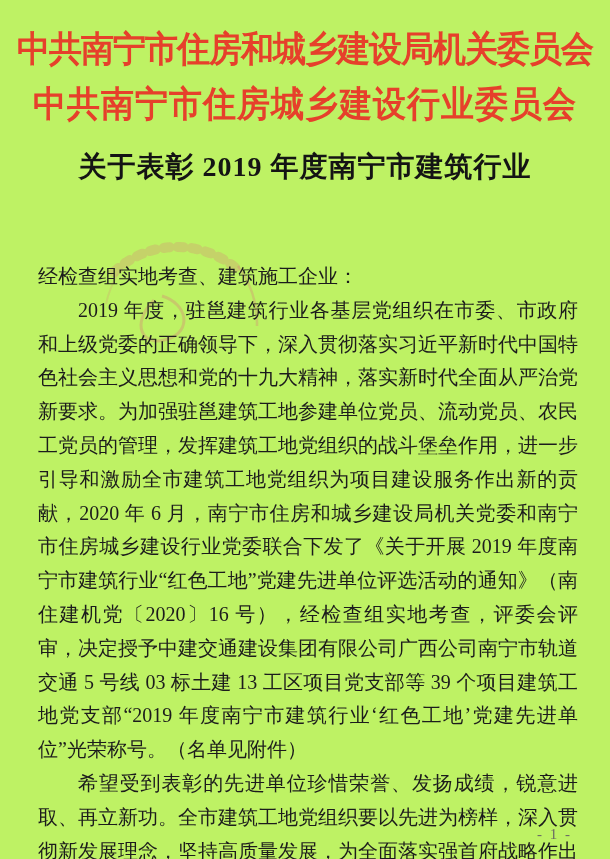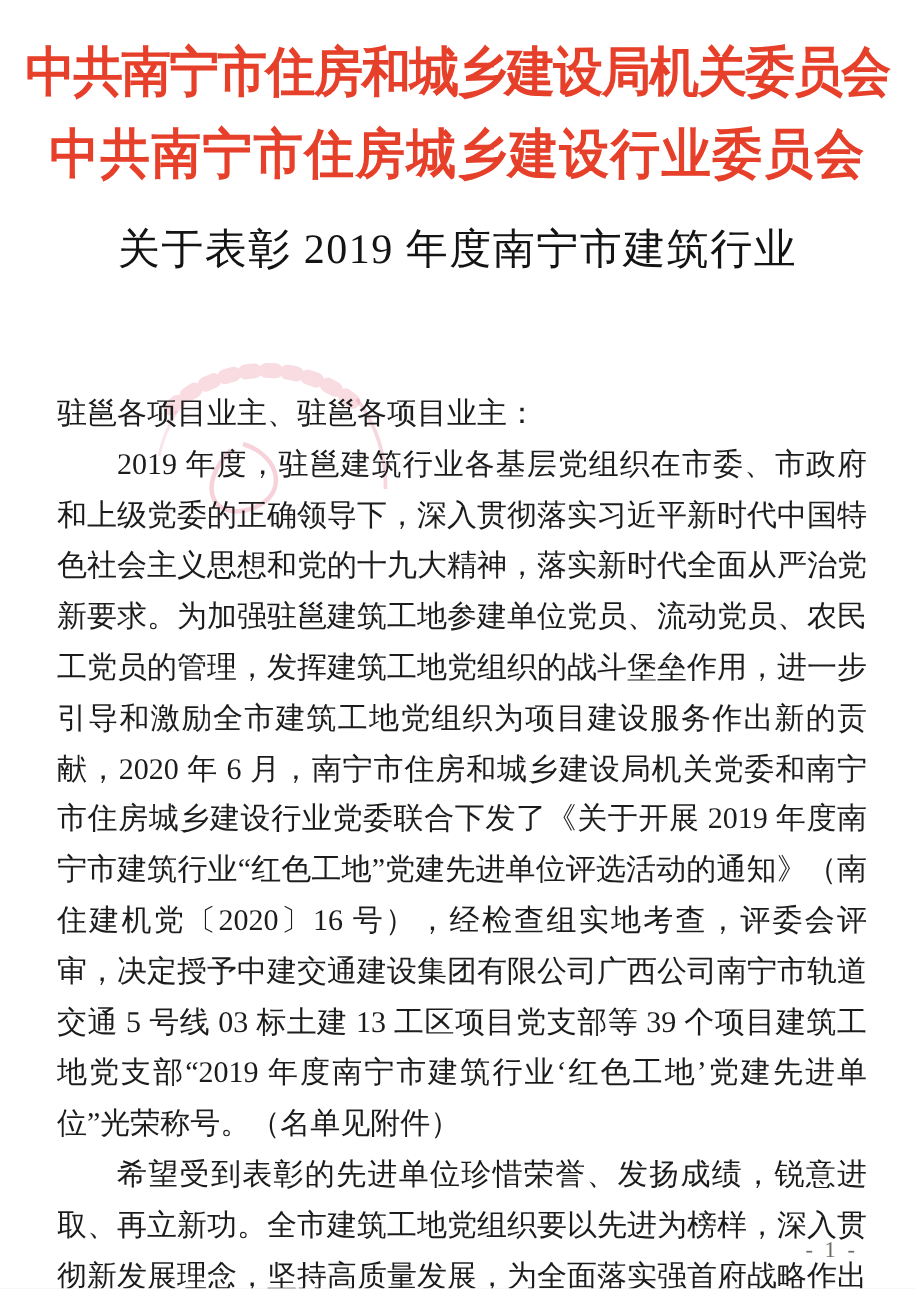--- a/index.html
+++ b/index.html
@@ -4,21 +4,21 @@
 <style>
   html,body{margin:0;padding:0;}
   body{
     font-family:"Liberation Serif","DejaVu Serif",serif;
     background:#e9e9e9;
   }
   .page{
     position:relative;
     width:610px;height:859px;
     margin:0 auto;
-    background:#ffffff;
+    background:#bef264;
     overflow:hidden;
     box-sizing:border-box;
   }
   
   .letterhead{
     position:absolute;top:22px;left:0;right:0;
     text-align:center;
     font-weight:900;
     color:#e6402b;
     line-height:55px;
@@ -31,21 +31,21 @@
   }
   .letterhead .lh2{
     font-size:33px;
     letter-spacing:1px;
     transform:scaleY(1.08);
   }
   
   .doc-title{
     position:absolute;top:148px;left:0;right:0;
     text-align:center;
-    font-weight:normal;
+    font-weight:bold;
     color:#141414;
     font-size:28px;
     line-height:38px;
     letter-spacing:1px;
     z-index:2;
   }
   
   .seal{
     position:absolute;left:92px;top:208px;
     width:180px;height:145px;
@@ -95,20 +95,20 @@
     <path d="M 22 64 A 92 92 0 0 1 146 62" fill="none" stroke="#e0607d" stroke-width="10" stroke-dasharray="6 8" stroke-linecap="round" opacity="0.22"></path>
 
     <path d="M 146 58 A 97 97 0 0 1 165 118" fill="none" stroke="#e0607d" stroke-width="2.5" opacity="0.25"></path>
 
     <path d="M 26 66 A 95 95 0 0 0 14 96" fill="none" stroke="#e0607d" stroke-width="2" opacity="0.16"></path>
 
     <path d="M 62 92 C 38 116, 50 140, 76 131 C 100 123, 96 96, 70 88" fill="none" stroke="#e0607d" stroke-width="3" opacity="0.28"></path>
   </svg>
 
   <div class="body-text">
-    <p>驻邕各项目业主、驻邕各项目业主：</p>
+    <p>经检查组实地考查、建筑施工企业：</p>
     <p class="indent">2019 年度，驻邕建筑行业各基层党组织在市委、市政府和上级党委的正确领导下，深入贯彻落实习近平新时代中国特色社会主义思想和党的十九大精神，落实新时代全面从严治党新要求。为加强驻邕建筑工地参建单位党员、流动党员、农民工党员的管理，发挥建筑工地党组织的战斗堡垒作用，进一步引导和激励全市建筑工地党组织为项目建设服务作出新的贡献，2020 年 6 月，南宁市住房和城乡建设局机关党委和南宁市住房城乡建设行业党委联合下发了《关于开展 2019 年度南宁市建筑行业“红色工地”党建先进单位评选活动的通知》（南住建机党〔2020〕16 号），经检查组实地考查，评委会评审，决定授予中建交通建设集团有限公司广西公司南宁市轨道交通 5 号线 03 标土建 13 工区项目党支部等 39 个项目建筑工地党支部“2019 年度南宁市建筑行业‘红色工地’党建先进单位”光荣称号。（名单见附件）</p>
     <p class="indent">希望受到表彰的先进单位珍惜荣誉、发扬成绩，锐意进取、再立新功。全市建筑工地党组织要以先进为榜样，深入贯彻新发展理念，坚持高质量发展，为全面落实强首府战略作出新的更大</p>
   </div>
 
   <div class="page-number">- 1 -</div>
 
 </div>
 
 </body></html>

